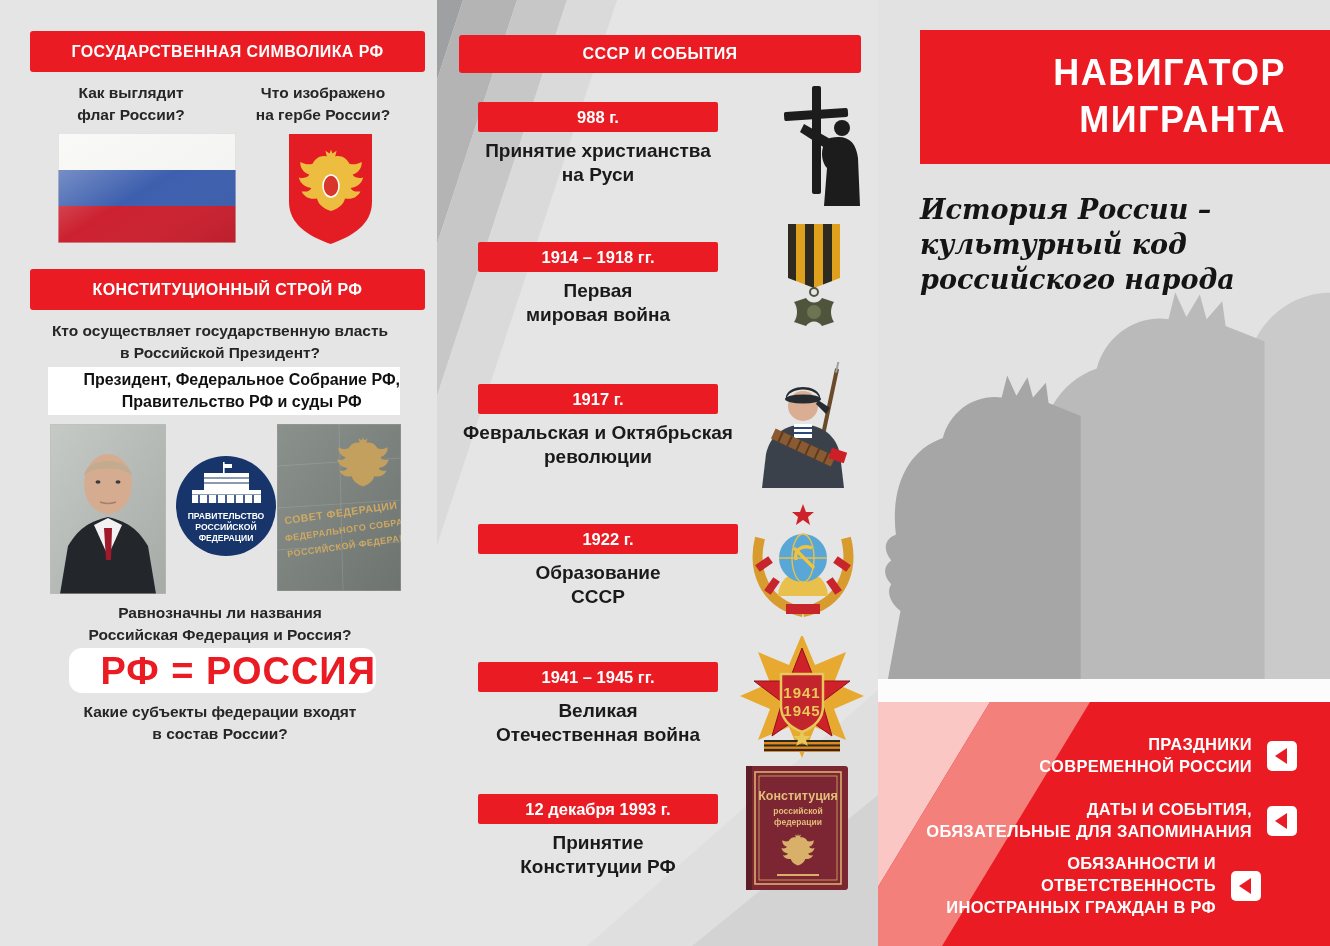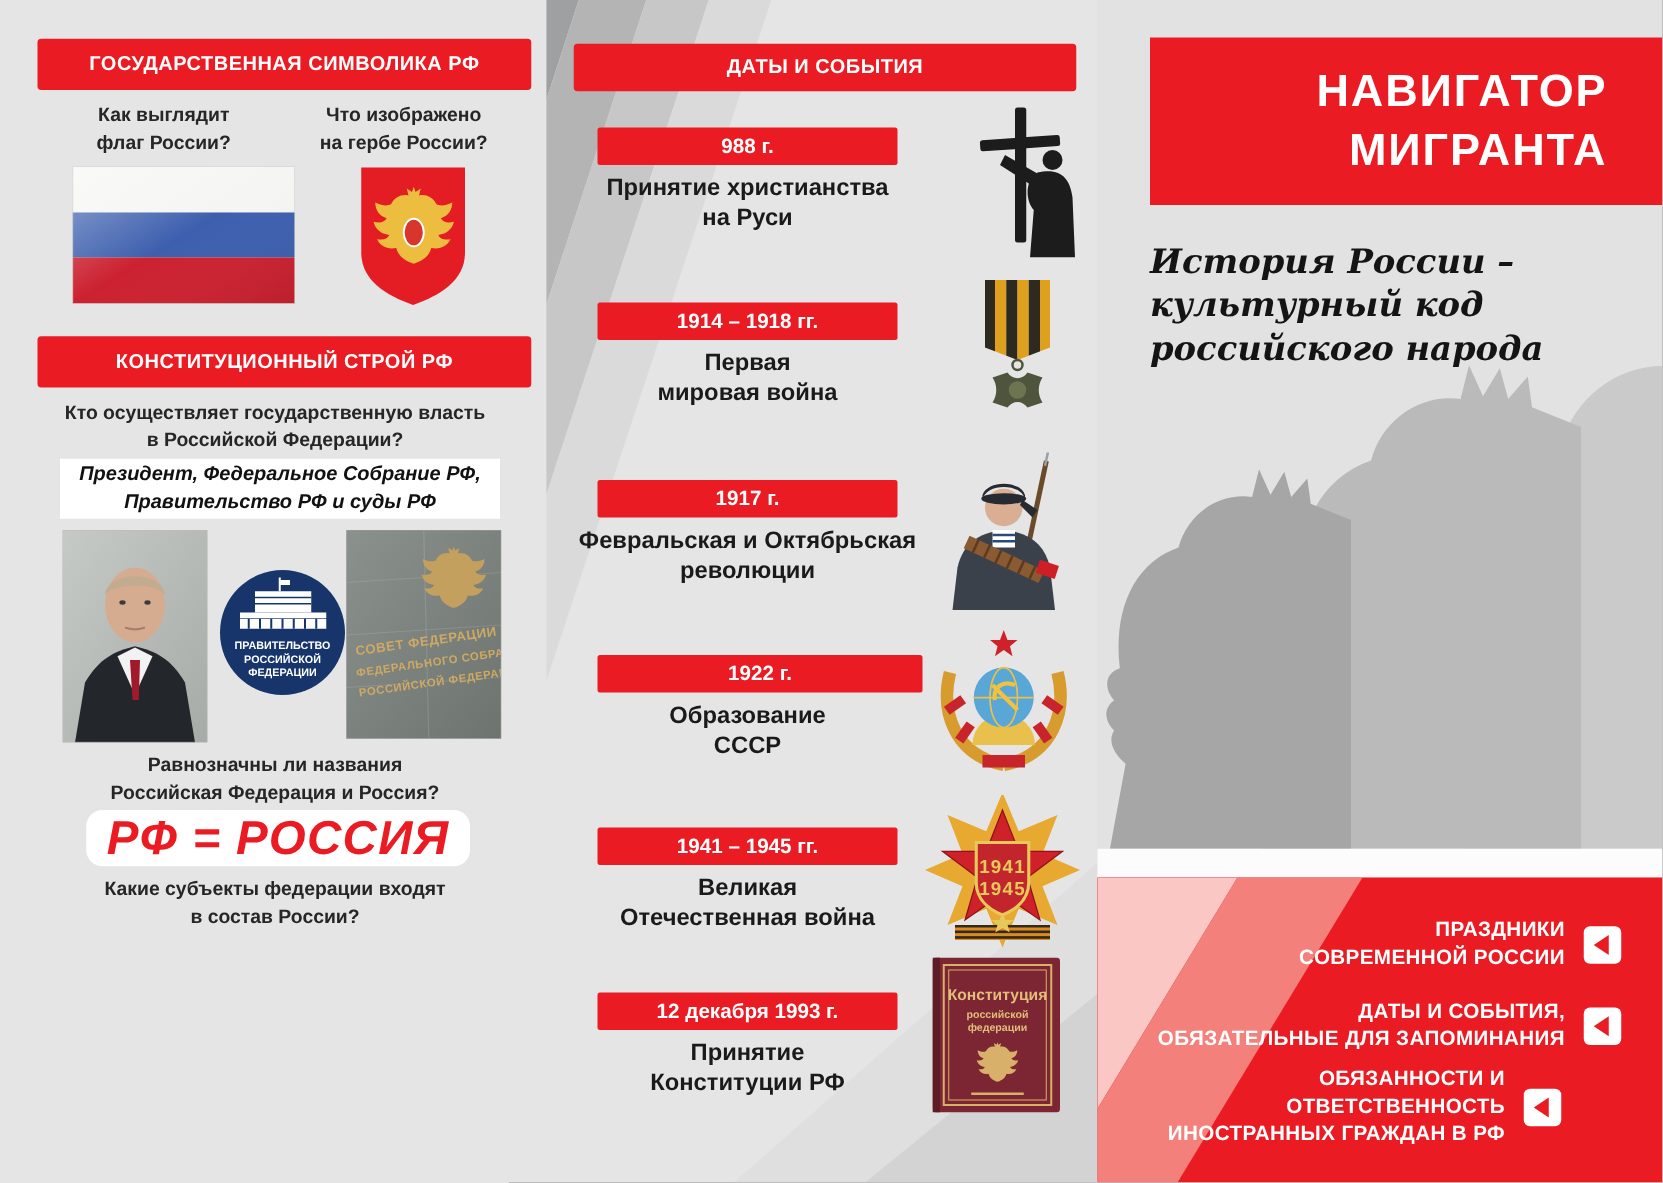--- a/index.html
+++ b/index.html
@@ -6,21 +6,21 @@
   :root{ --red:#ea1b22; --navy:#0a1f5c; }
   html,body{margin:0;padding:0;background:#9a9a9a;}
   *{box-sizing:border-box;}
   #page{position:relative;width:1330px;height:946px;background:#e5e5e6;overflow:hidden;
         font-family:"Liberation Sans",sans-serif;}
   .abs{position:absolute;}
   .pre{white-space:pre-line;}
   .banner{background:var(--red);color:#fff;font-weight:800;font-size:16px;letter-spacing:.4px;
           display:flex;align-items:center;justify-content:center;border-radius:3px;}
   .q{font-weight:600;color:#262626;text-align:center;font-size:15.5px;line-height:1.42;}
-  .whitebox{background:#fff;display:flex;align-items:center;justify-content:center;font-style:italic;}
+  .whitebox{background:#fff;display:flex;align-items:center;justify-content:flex-end;}
   .datebox{background:var(--red);color:#fff;font-weight:800;font-size:16.5px;
            display:flex;align-items:center;justify-content:center;border-radius:2px;}
   .evtitle{font-weight:800;font-size:19px;color:#1a1a1a;text-align:center;line-height:1.28;}
   .menu-row{display:flex;align-items:center;justify-content:flex-end;gap:15px;padding-right:33px;}
   .menu-label{color:#fff;font-weight:800;font-size:16.5px;line-height:1.33;letter-spacing:.3px;text-align:right;}
   .arrow-box{width:30px;height:30px;background:#fff;border-radius:5px;flex:0 0 auto;
              display:flex;align-items:center;justify-content:center;}
   .arrow-tri{width:0;height:0;border-top:8px solid transparent;border-bottom:8px solid transparent;
              border-right:12px solid var(--red);margin-right:2px;}
   svg text{font-family:"Liberation Sans",sans-serif;}
@@ -71,21 +71,21 @@
       <path d="M6,4 H89 V72 C89,94 70,106 47.5,114 C25,106 6,94 6,72 Z" fill="#e41d24"></path>
       <use href="#eagle-shape" x="13" y="14" width="70" height="78" fill="#ecbd3e"></use>
       <ellipse cx="48" cy="56" rx="8" ry="11" fill="#d8352c" stroke="#fff" stroke-width="1.5"></ellipse>
     </svg>
 
     <div class="abs banner" style="left:30px;top:269px;width:395px;height:41px;">
         <span>КОНСТИТУЦИОННЫЙ СТРОЙ РФ</span>
       </div>
 
     <div class="abs q pre" style="left:20px;top:320px;width:400px;">Кто осуществляет государственную власть
-в Российской Федерации?</div>
+в Российской Президент?</div>
 
     <div class="abs whitebox" style="left:48px;top:367px;width:352px;height:48px;">
       <div class="pre" style="font-weight:800;font-size:16px;color:#111;text-align:center;line-height:1.35;">Президент, Федеральное Собрание РФ,
 Правительство РФ и суды РФ</div>
     </div>
 
     <svg class="abs" style="left:50px;top:424px;" width="116" height="170" viewBox="0 0 116 170">
       <defs>
         <linearGradient id="putbg" x1="0" y1="0" x2="1" y2="1">
           <stop offset="0" stop-color="#c6cac7"></stop>
@@ -167,21 +167,21 @@
     <svg class="abs" style="left:0;top:0;" width="441" height="946" viewBox="0 0 441 946">
       <polygon points="0,0 26,0 0,80" fill="#9fa0a1"></polygon>
       <polygon points="26,0 80,0 0,244 0,80" fill="#b4b4b5"></polygon>
       <polygon points="80,0 130,0 0,396 0,244" fill="#c7c7c8"></polygon>
       <polygon points="130,0 180,0 0,545 0,396" fill="#dadadb"></polygon>
       <polygon points="150,946 441,946 441,690" fill="#dfdfe0"></polygon>
       <polygon points="255,946 441,946 441,795" fill="#d3d3d4"></polygon>
     </svg>
 
     <div class="abs banner" style="left:22px;top:35px;width:402px;height:38px;">
-        <span>ДАТЫ И СОБЫТИЯ</span>
+        <span>СССР И СОБЫТИЯ</span>
       </div>
 
     <div class="abs datebox" style="left:41px;top:102px;width:240px;height:30px;">
         <span>988 г.</span>
       </div>
     <div class="abs evtitle pre" style="left:11px;top:139px;width:300px;">Принятие христианства
 на Руси</div>
     <svg class="abs" style="left:311px;top:84px;" width="116" height="122" viewBox="0 0 116 122">
       <g fill="#1c1c1c">
         <rect x="64" y="2" width="9" height="108" rx="2"></rect>
@@ -345,21 +345,21 @@
       </div>
 
       <div class="abs menu-row" style="left:0;top:96px;width:452px;height:46px;">
         <div class="menu-label pre">ДАТЫ И СОБЫТИЯ,
 ОБЯЗАТЕЛЬНЫЕ ДЛЯ ЗАПОМИНАНИЯ</div>
         <div class="arrow-box">
             <div class="arrow-tri"></div>
           </div>
       </div>
 
-      <div class="abs menu-row" style="left:4px;top:161px;width:400px;height:46px;">
+      <div class="abs menu-row" style="left:16px;top:161px;width:400px;height:46px;">
         <div class="menu-label pre">ОБЯЗАННОСТИ И ОТВЕТСТВЕННОСТЬ
 ИНОСТРАННЫХ ГРАЖДАН В РФ</div>
         <div class="arrow-box">
             <div class="arrow-tri"></div>
           </div>
       </div>
     </div>
   </div>
 
 </div>

